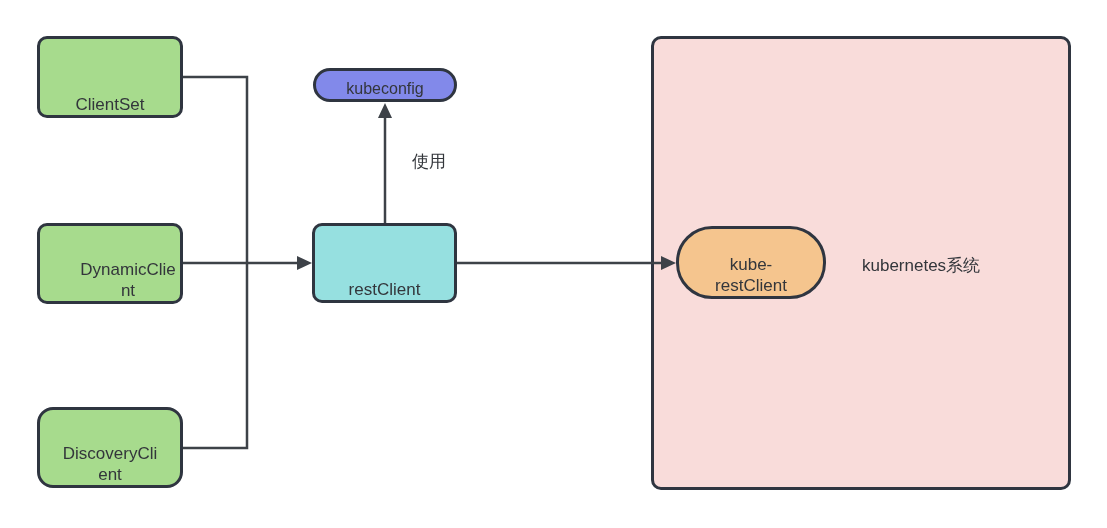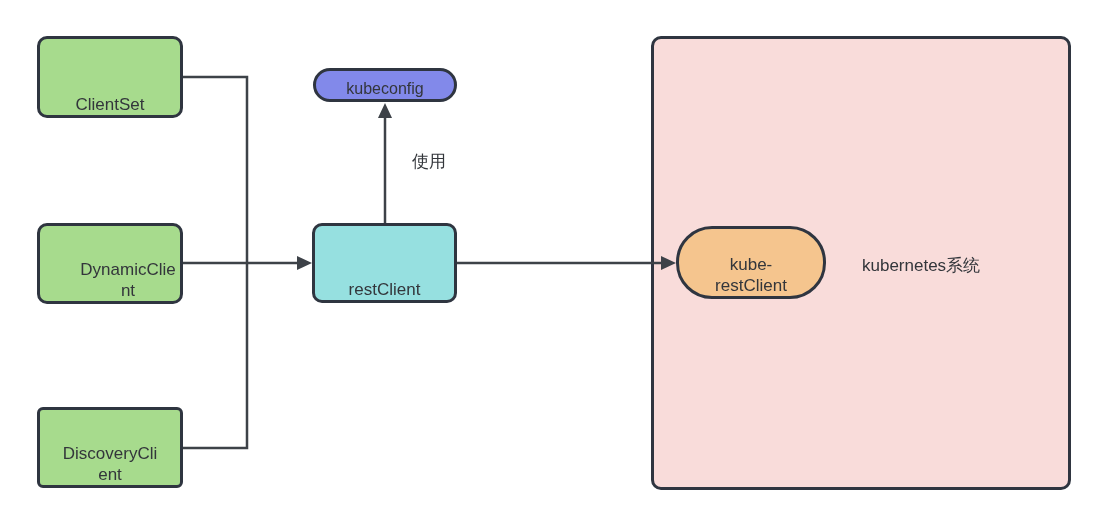--- a/index.html
+++ b/index.html
@@ -43,21 +43,21 @@
     text-align: center;
     color: var(--text);
     font-size: 17px;
     line-height: 1.25;
     white-space: pre-line;
     border: 3px solid var(--border);
     z-index: 2;
   }
   .node-clientset        { left: 37px;  top: 36px;  width: 146px; height: 82px; background: var(--green); border-radius: 10px; }
   .node-dynamic-client   { left: 37px;  top: 223px; width: 146px; height: 81px; background: var(--green); border-radius: 10px; padding-left: 36px; }
-  .node-discovery-client { left: 37px;  top: 407px; width: 146px; height: 81px; background: var(--green); border-radius: 6px; }
+  .node-discovery-client { left: 37px;  top: 407px; width: 146px; height: 81px; background: var(--green); border-radius: 16px; }
   .node-rest-client      { left: 312px; top: 223px; width: 145px; height: 80px; background: var(--cyan);  border-radius: 10px; }
   .node-kubeconfig       { left: 313px; top: 68px;  width: 144px; height: 34px; background: var(--purple); border-radius: 17px; font-size: 16px; }
   .container-kubernetes  {
     position: absolute;
     left: 651px; top: 36px; width: 420px; height: 454px;
     background: var(--pink);
     border: 3px solid var(--border);
     border-radius: 10px;
     z-index: 0;
   }

